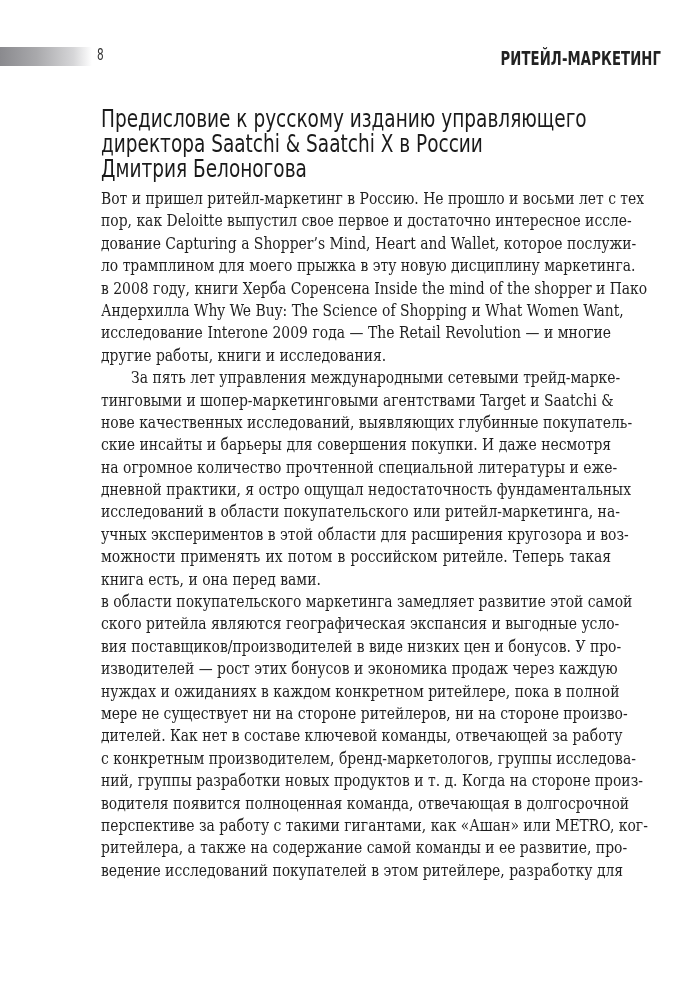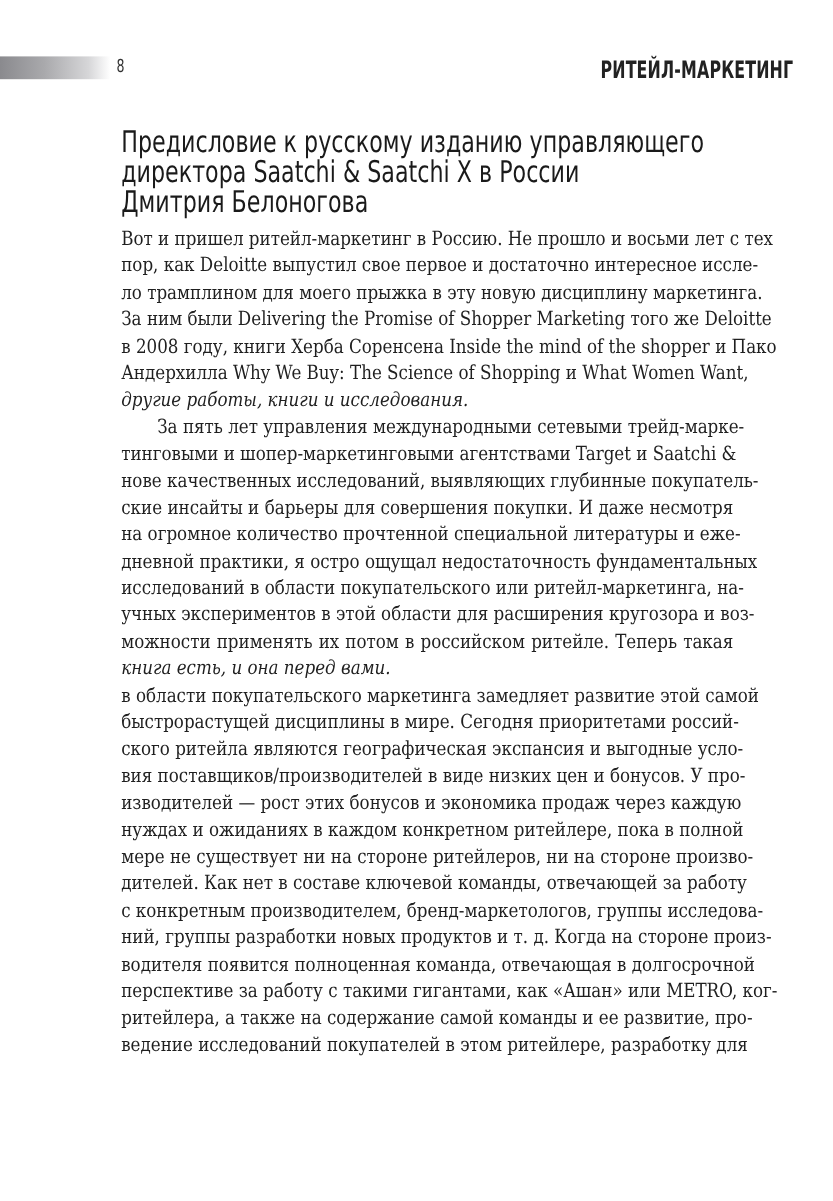--- a/index.html
+++ b/index.html
@@ -80,21 +80,20 @@
       display: block;
       white-space: nowrap;
       text-align: justify;
       text-align-last: justify;
       width: 510px;
       height: 22.4px;
       overflow: visible;
     }
     .line.last {
       text-align-last: left;
-      font-style: italic;
     }
     .line.indent {
       padding-left: 30px;
       width: 480px;
     }
     .line .t {
       display: inline-block;
       transform: scaleX(0.86);
       transform-origin: left top;
       width: 116.3%;
@@ -118,43 +117,43 @@
   <div>Предисловие к русскому изданию управляющего</div>
   <div>директора Saatchi &amp; Saatchi X в России</div>
   <div>Дмитрия Белоногова</div>
 </div>
 
 <div class="body-text">
 
   <div class="paragraph">
     <span class="line"><span class="t">Вот и пришел ритейл-маркетинг в Россию. Не прошло и восьми лет с тех</span></span>
     <span class="line"><span class="t">пор, как Deloitte выпустил свое первое и достаточно интересное иссле-</span></span>
+    <span class="line"><span class="t">дование Capturing a Shopper’s Mind, Heart and Wallet, которое послужи-</span></span>
     <span class="line"><span class="t">ло трамплином для моего прыжка в эту новую дисциплину маркетинга.</span></span>
-    <span class="line"><span class="t">За ним были Delivering the Promise of Shopper Marketing того же Deloitte</span></span>
     <span class="line"><span class="t">в 2008 году, книги Херба Соренсена Inside the mind of the shopper и Пако</span></span>
     <span class="line"><span class="t">Андерхилла Why We Buy: The Science of Shopping и What Women Want,</span></span>
+    <span class="line"><span class="t">исследование Interone 2009 года — The Retail Revolution — и многие</span></span>
     <span class="line last"><span class="t">другие работы, книги и исследования.</span></span>
   </div>
 
   <div class="paragraph">
     <span class="line indent"><span class="t">За пять лет управления международными сетевыми трейд-марке-</span></span>
     <span class="line"><span class="t">тинговыми и шопер-маркетинговыми агентствами Target и Saatchi &amp;</span></span>
     <span class="line"><span class="t">нове качественных исследований, выявляющих глубинные покупатель-</span></span>
     <span class="line"><span class="t">ские инсайты и барьеры для совершения покупки. И даже несмотря</span></span>
     <span class="line"><span class="t">на огромное количество прочтенной специальной литературы и еже-</span></span>
     <span class="line"><span class="t">дневной практики, я остро ощущал недостаточность фундаментальных</span></span>
     <span class="line"><span class="t">исследований в области покупательского или ритейл-маркетинга, на-</span></span>
     <span class="line"><span class="t">учных экспериментов в этой области для расширения кругозора и воз-</span></span>
     <span class="line"><span class="t">можности применять их потом в российском ритейле. Теперь такая</span></span>
     <span class="line last"><span class="t">книга есть, и она перед вами.</span></span>
   </div>
 
   <div class="paragraph">
     <span class="line"><span class="t">в области покупательского маркетинга замедляет развитие этой самой</span></span>
-    <span class="line"><span class="t">быстрорастущей дисциплины в мире. Сегодня приоритетами россий-</span></span>
     <span class="line"><span class="t">ского ритейла являются географическая экспансия и выгодные усло-</span></span>
     <span class="line"><span class="t">вия поставщиков/производителей в виде низких цен и бонусов. У про-</span></span>
     <span class="line"><span class="t">изводителей — рост этих бонусов и экономика продаж через каждую</span></span>
     <span class="line"><span class="t">нуждах и ожиданиях в каждом конкретном ритейлере, пока в полной</span></span>
     <span class="line"><span class="t">мере не существует ни на стороне ритейлеров, ни на стороне произво-</span></span>
     <span class="line"><span class="t">дителей. Как нет в составе ключевой команды, отвечающей за работу</span></span>
     <span class="line"><span class="t">с конкретным производителем, бренд-маркетологов, группы исследова-</span></span>
     <span class="line"><span class="t">ний, группы разработки новых продуктов и т. д. Когда на стороне произ-</span></span>
     <span class="line"><span class="t">водителя появится полноценная команда, отвечающая в долгосрочной</span></span>
     <span class="line"><span class="t">перспективе за работу с такими гигантами, как «Ашан» или METRO, ког-</span></span>

